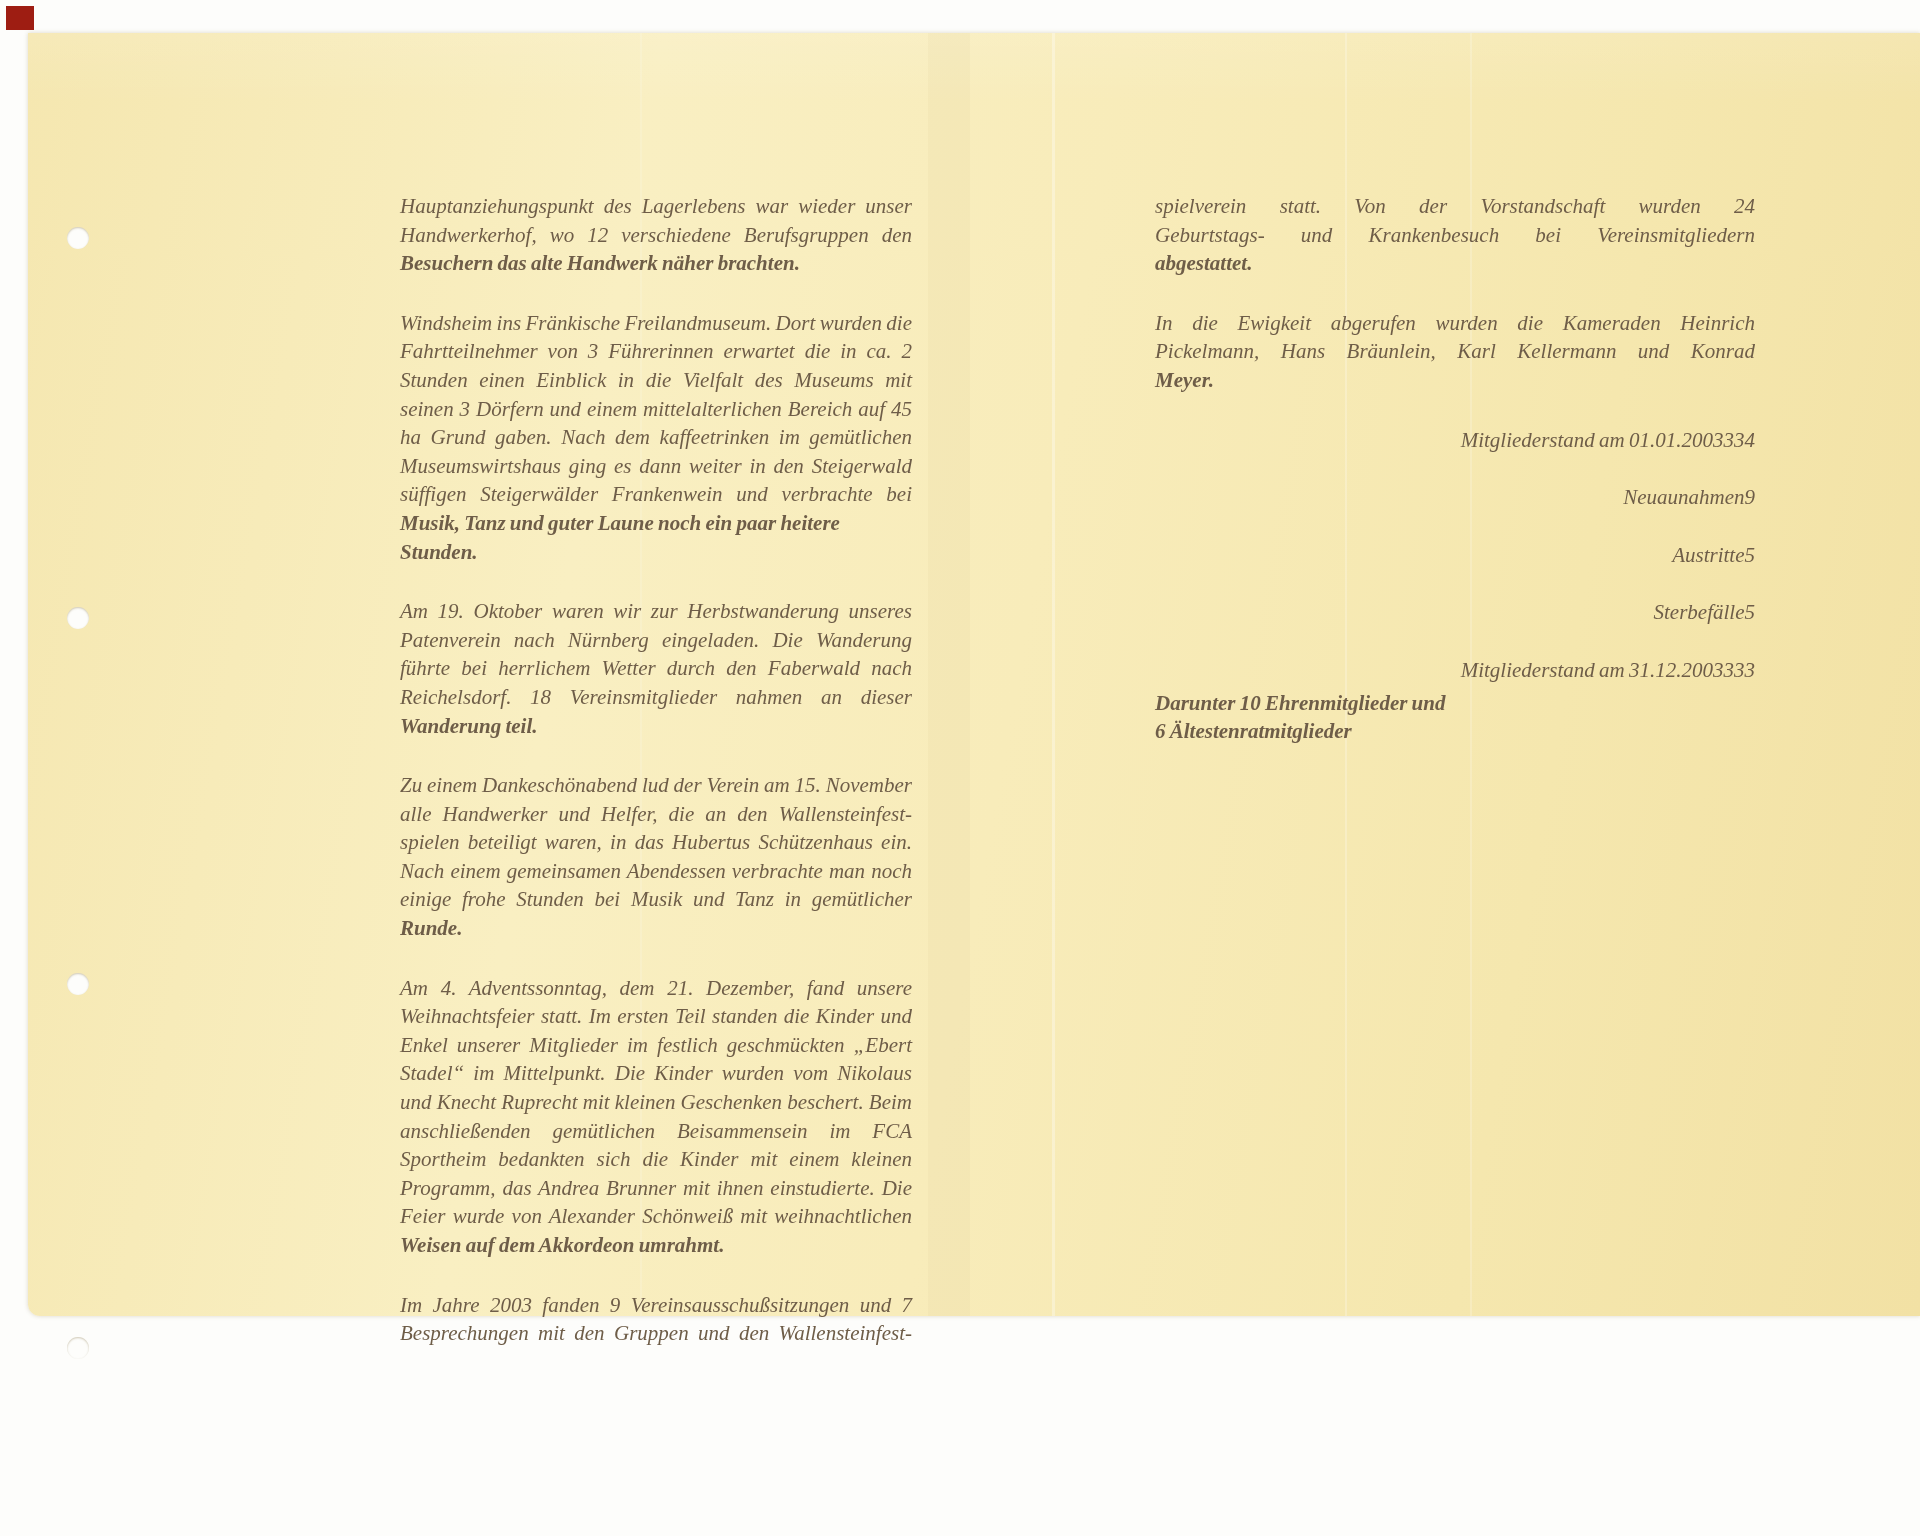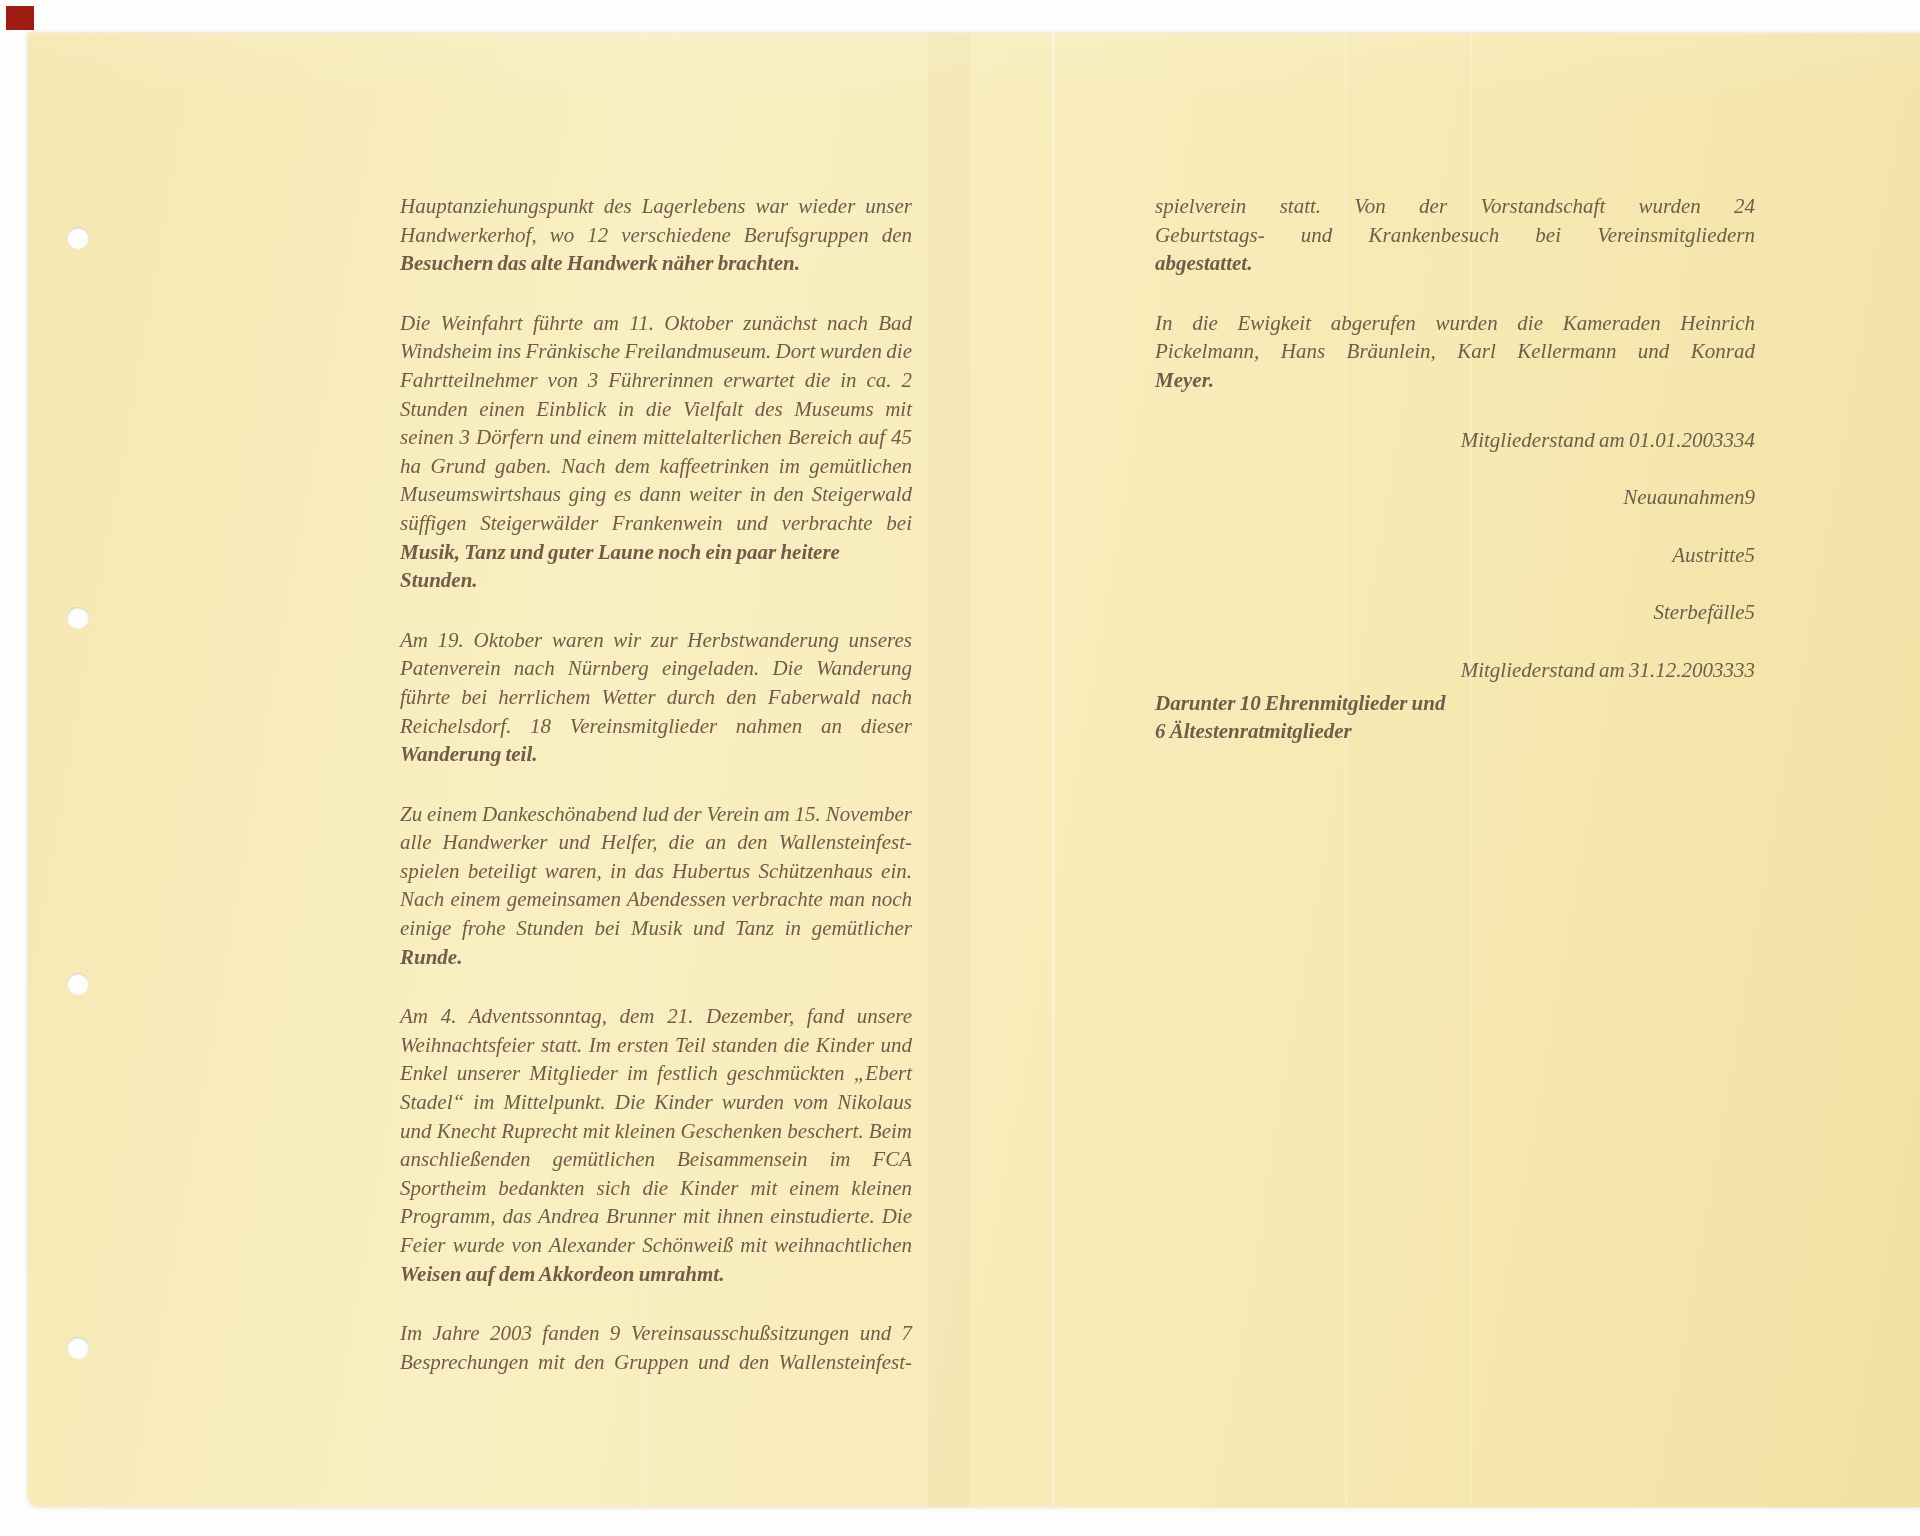--- a/index.html
+++ b/index.html
@@ -2,21 +2,21 @@
 <html style="--paper: #f8ecba; --ink: #6e5d48; --scanner: #fdfdfb; --artifact: #9e1d12;"><head>
 <meta charset="utf-8">
 <style>
   html,body{margin:0;padding:0;background:#ffffff;}
   .scan{
     position:relative;width:1920px;height:1536px;overflow:hidden;
     background:#fdfdfb;
     font-family:"Liberation Serif","DejaVu Serif",serif;
   }
   .paper{
-    position:absolute;left:28px;top:33px;width:1892px;height:1474px;
+    position:absolute;left:28px;top:33px;width:1892px;height:1283px;
     background:
       linear-gradient(180deg, rgba(255,255,255,0.10) 0px, rgba(255,255,255,0) 70px),
       linear-gradient(100deg, #f5e7b0 0%, #f9efc2 30%, var(--paper,#f8ecba) 52%, #f5e7ae 78%, #f2e1a4 100%);
     border-radius:0 0 0 12px;
     box-shadow:0 0 4px rgba(120,100,50,0.25);
   }
   .streak{position:absolute;top:0;height:100%;pointer-events:none;}
   .s1{left:1024px;width:3px;background:rgba(255,255,255,0.32);}
   .s2{left:1317px;width:2px;background:rgba(255,255,255,0.24);}
   .s3{left:1442px;width:2px;background:rgba(255,255,255,0.20);}
@@ -71,21 +71,20 @@
     <div class="hole h3"></div>
     <div class="hole h4"></div>
 
     <div class="col col-left">
         <div class="para">
           <div class="line">Hauptanziehungspunkt des Lagerlebens war wieder unser</div>
           <div class="line">Handwerkerhof, wo 12 verschiedene Berufsgruppen den</div>
           <div class="line left">Besuchern das alte Handwerk näher brachten.</div>
         </div>
         <div class="para">
-          <div class="line">Die Weinfahrt führte am 11. Oktober zunächst nach Bad</div>
           <div class="line">Windsheim ins Fränkische Freilandmuseum. Dort wurden die</div>
           <div class="line">Fahrtteilnehmer von 3 Führerinnen erwartet die in ca. 2</div>
           <div class="line">Stunden einen Einblick in die Vielfalt des Museums mit</div>
           <div class="line">seinen 3 Dörfern und einem mittelalterlichen Bereich auf 45</div>
           <div class="line">ha Grund gaben. Nach dem kaffeetrinken im gemütlichen</div>
           <div class="line">Museumswirtshaus ging es dann weiter in den Steigerwald</div>
           <div class="line">süffigen Steigerwälder Frankenwein und verbrachte bei</div>
           <div class="line left">Musik, Tanz und guter Laune noch ein paar heitere Stunden.</div>
         </div>
         <div class="para">

